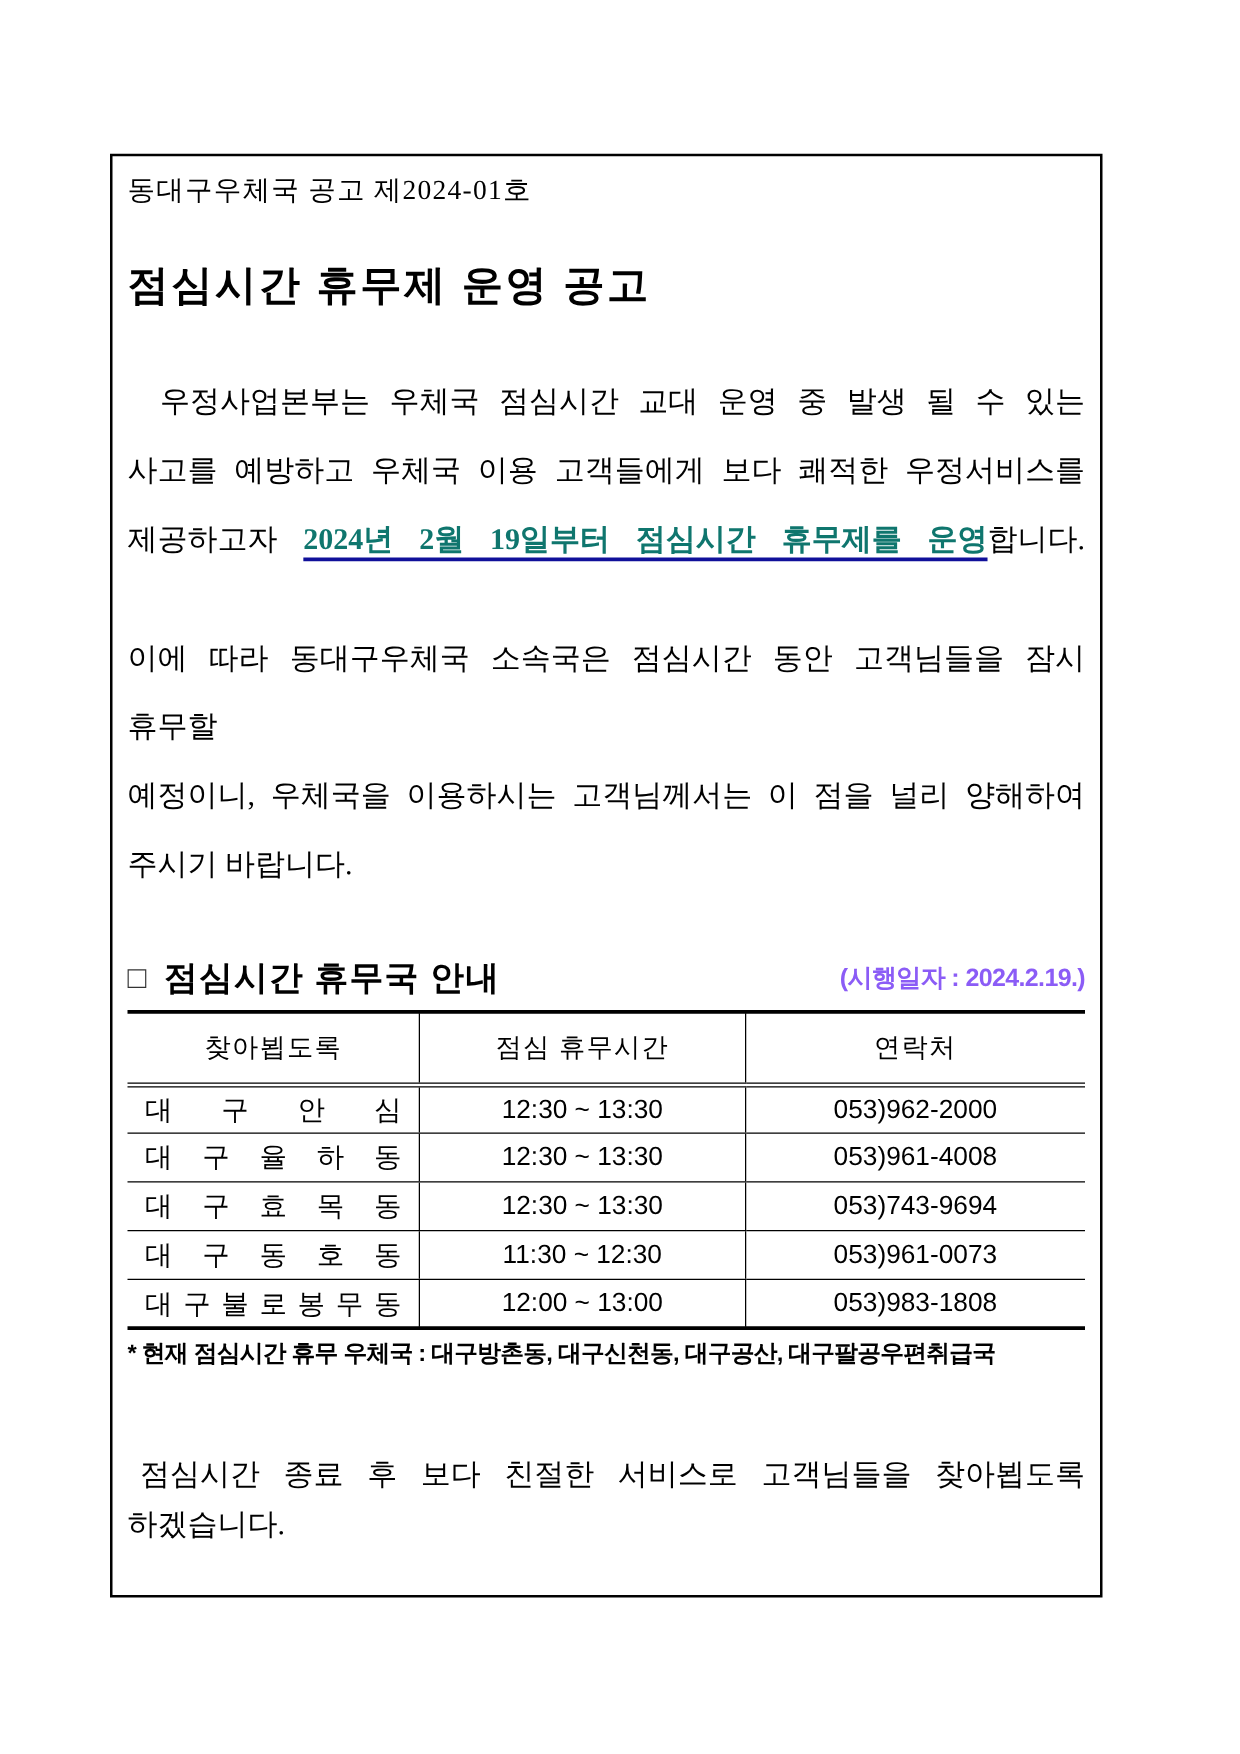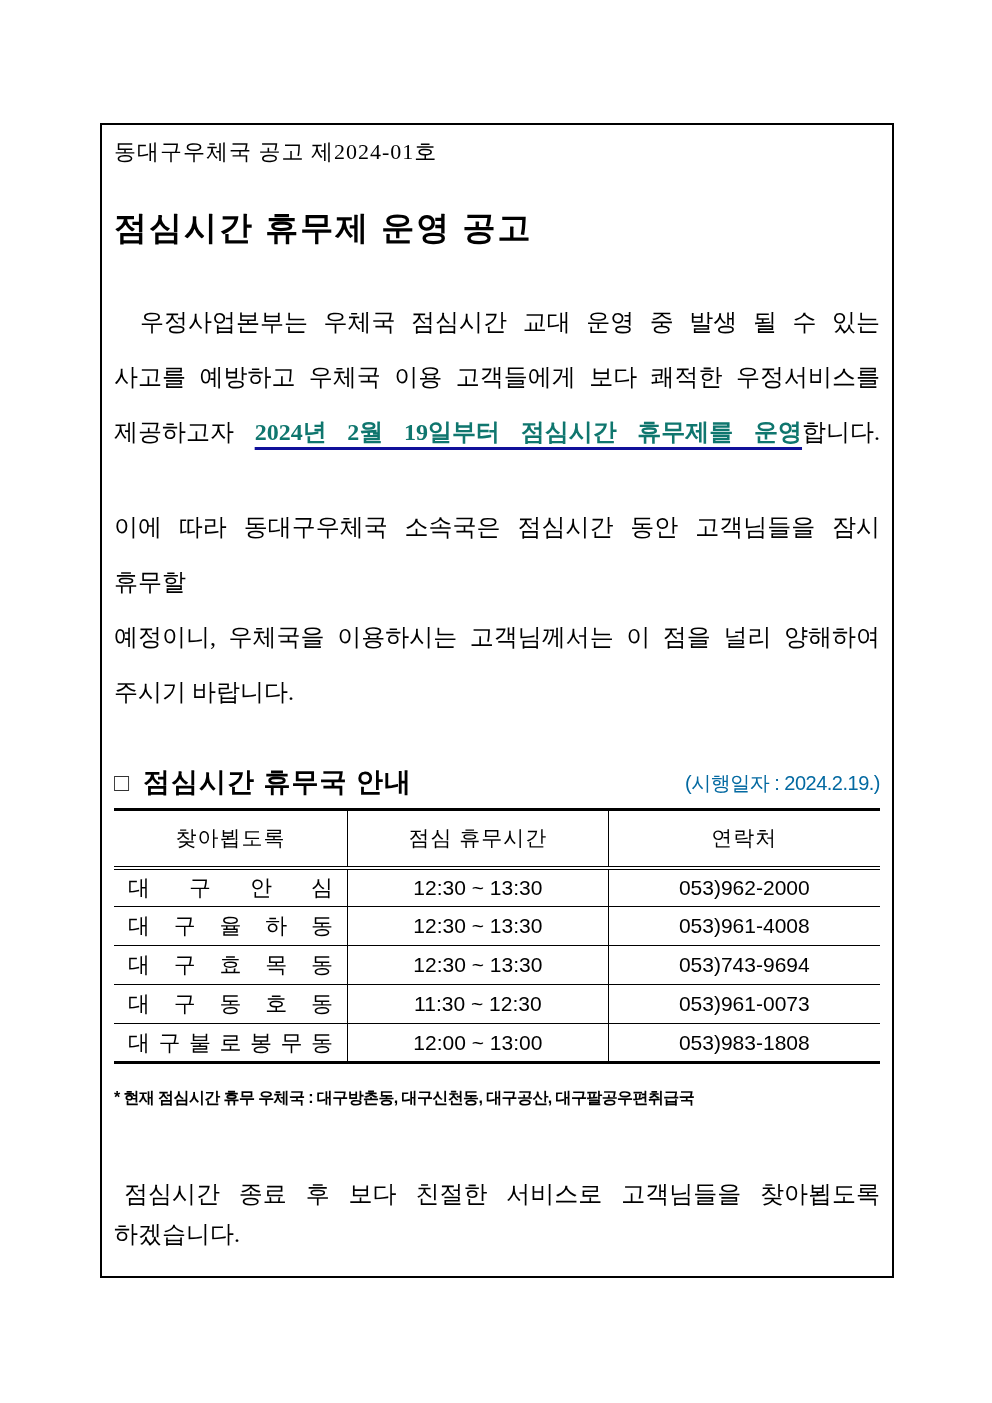--- a/index.html
+++ b/index.html
@@ -5,21 +5,21 @@
   * { margin: 0; padding: 0; box-sizing: border-box; }
   html, body { background: #ffffff; }
   body {
     width: 992px; height: 1403px;
     position: relative;
     font-family: "Liberation Serif", "DejaVu Serif", serif;
     color: #000;
   }
   .page-frame {
     position: absolute;
-    left: 100px; top: 123px;
+    left: 88px; top: 123px;
     width: 794px; height: 1155px;
     border: 2px solid #000;
     padding: 12px 12px 0 12px;
     background: #fff;
     overflow: hidden;
   }
   .notice-no {
     font-size: 22px;
     line-height: 30px;
     letter-spacing: 1px;
@@ -69,22 +69,22 @@
     margin-right: 14px;
     line-height: 34px;
   }
   .section-title {
     font-size: 27px;
     font-weight: 800;
     letter-spacing: 1px;
     line-height: 36px;
   }
   .effective-date {
-    color: #0369a1;
-    font-weight: 400;
+    color: #8b5cf6;
+    font-weight: 700;
     font-size: 20px;
     letter-spacing: -0.5px;
     line-height: 28px;
     padding-bottom: 3px;
   }
   table.closure-table {
     margin-top: 8px;
     width: 100%;
     border-collapse: collapse;
     font-family: "Liberation Sans", "DejaVu Sans", sans-serif;
@@ -110,23 +110,23 @@
   .closure-table col.c1 { width: 30.5%; }
   .closure-table col.c2 { width: 34%; }
   .closure-table col.c3 { width: 35.5%; }
   .closure-table td.office-name {
     text-align: justify;
     text-align-last: justify;
     padding: 0 14px;
     font-size: 22px;
   }
   .footnote {
-    margin-top: 22px;
-    font-family: "Liberation Sans", "DejaVu Sans", sans-serif;
-    font-size: 16px;
+    margin-top: 8px;
+    font-family: "Liberation Sans", "DejaVu Sans", sans-serif;
+    font-size: 19px;
     font-weight: 600;
     letter-spacing: -0.6px;
     line-height: 24px;
   }
   .para-closing { margin-top: 64px; }
   .para-closing .line { line-height: 40px; }
   .para-closing .line.first { text-indent: 10px; }
   .signature {
     margin-top: 36px;
     text-align: center;

